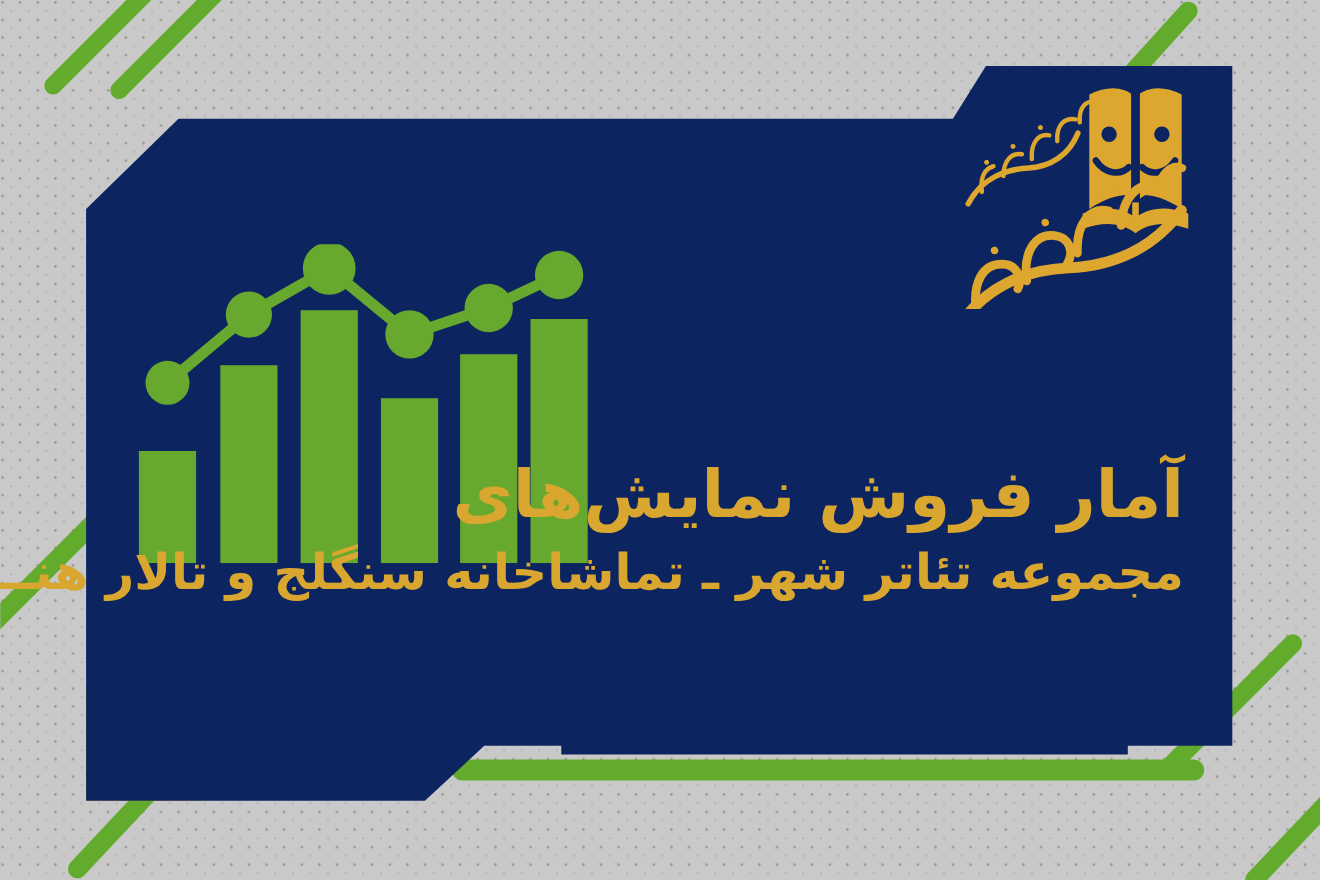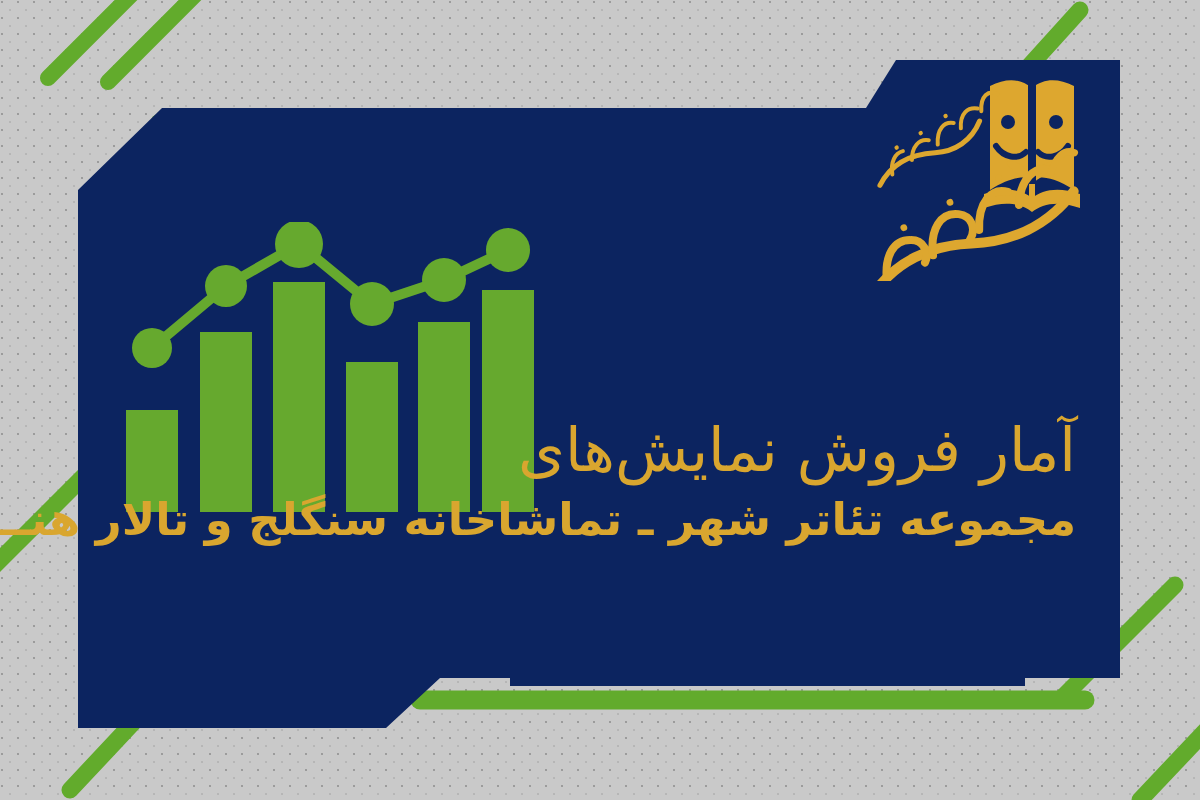--- a/index.html
+++ b/index.html
@@ -55,21 +55,21 @@
     position:absolute;
     left:60px; top:415px;
     width:1040px;
     text-align:right;
     direction:rtl;
     pointer-events:none;
   }
   .title-main{
     color:#d9a62f;
     font-family:"DejaVu Sans", sans-serif;
-    font-weight:normal;
+    font-weight:bold;
     font-size:60px;
     line-height:1.18;
     letter-spacing:-1px;
     padding-left:0;
     padding-right:0;
     margin:0 0 6px 0;
     white-space:nowrap;
     text-align:right;
     padding-right:24px;
   }

